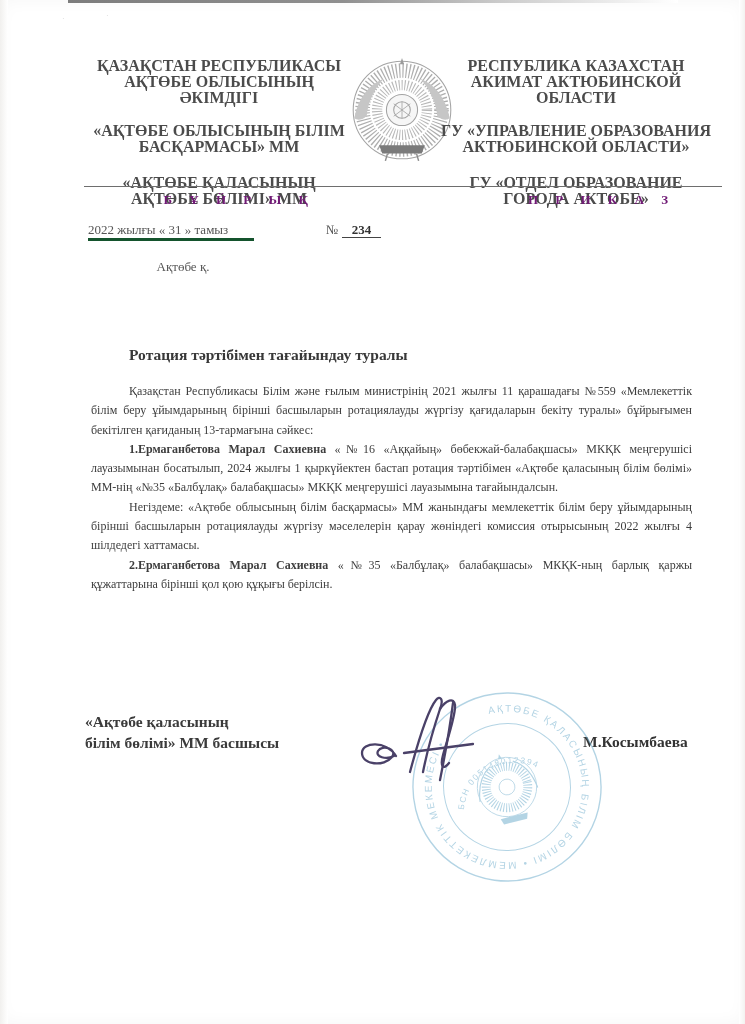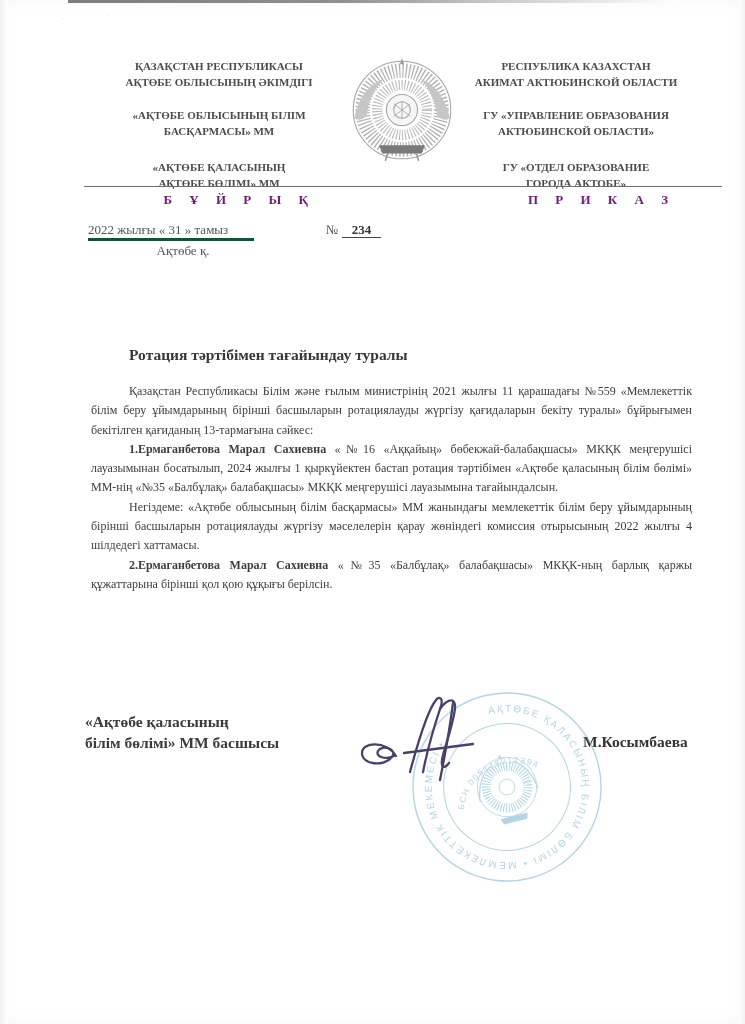--- a/index.html
+++ b/index.html
@@ -10,42 +10,42 @@
   .scan-strip-top{position:absolute;top:0;left:68;left:68px;width:610px;height:3px;
       background:linear-gradient(to right,#7d7d7d 0%,#8f8f8f 45%,#c9c9c9 70%,#ffffff 100%);}
   .scan-edge-left{position:absolute;top:0;left:0;width:8px;height:100%;
       background:linear-gradient(to right,#f1f0ee,#ffffff);}
   .scan-edge-right{position:absolute;top:0;right:0;width:6px;height:100%;
       background:linear-gradient(to left,#f3f2f0,#ffffff);}
   .speck{position:absolute;color:#9a9a9a;opacity:.45;font-size:8px;}
 
   
   .org-col{position:absolute;top:58px;text-align:center;color:#4b4b4b;
-      font-weight:bold;font-size:11px;line-height:16px;}
+      font-weight:bold;font-size:16px;line-height:16px;}
   .org-col.left{left:85px;width:268px;}
   .org-col.right{left:432px;width:288px;}
   .org-block{margin-bottom:15px;}
   .emblem-wrap{position:absolute;left:350px;top:56px;width:104px;height:108px;}
 
   .rule{position:absolute;left:84px;top:186px;width:638px;height:0;
       border-top:1.4px solid #6e6e6e;}
 
   .order-word{position:absolute;top:192px;font-weight:bold;font-size:13px;
       letter-spacing:7px;color:#701a75;text-align:right;}
   .order-word.kk{left:85px;width:230px;}
   .order-word.ru{left:425px;width:250px;}
 
   .dateline{position:absolute;top:222px;font-size:13px;color:#555;}
   .dl-left{left:88px;width:230px;}
   .dl-center{left:326px;}
   .dl-right{left:522px;width:196px;}
   .u-line{border-bottom:3px solid #14532d;display:inline-block;}
   .pad-r26{padding-right:26px;}
   .pad-r34{padding-right:34px;}
-  .dl-sub{text-align:center;width:190px;margin-top:2px;}
+  .dl-sub{text-align:center;width:190px;margin-top:18px;}
   .dl-sub-r{text-align:center;width:150px;margin-top:2px;}
   .num{font-weight:bold;color:#333;border-bottom:1.4px solid #444;padding:0 10px;}
 
   .doc-title{position:absolute;left:129px;top:346px;font-weight:bold;
       font-size:15.5px;color:#383838;}
 
   .doc-body{position:absolute;left:91px;top:382px;width:601px;font-size:12px;
       line-height:19.3px;color:#3d3d3d;text-align:justify;}
   .doc-body p{margin:0;text-indent:38px;}
   .lead{font-weight:bold;}

